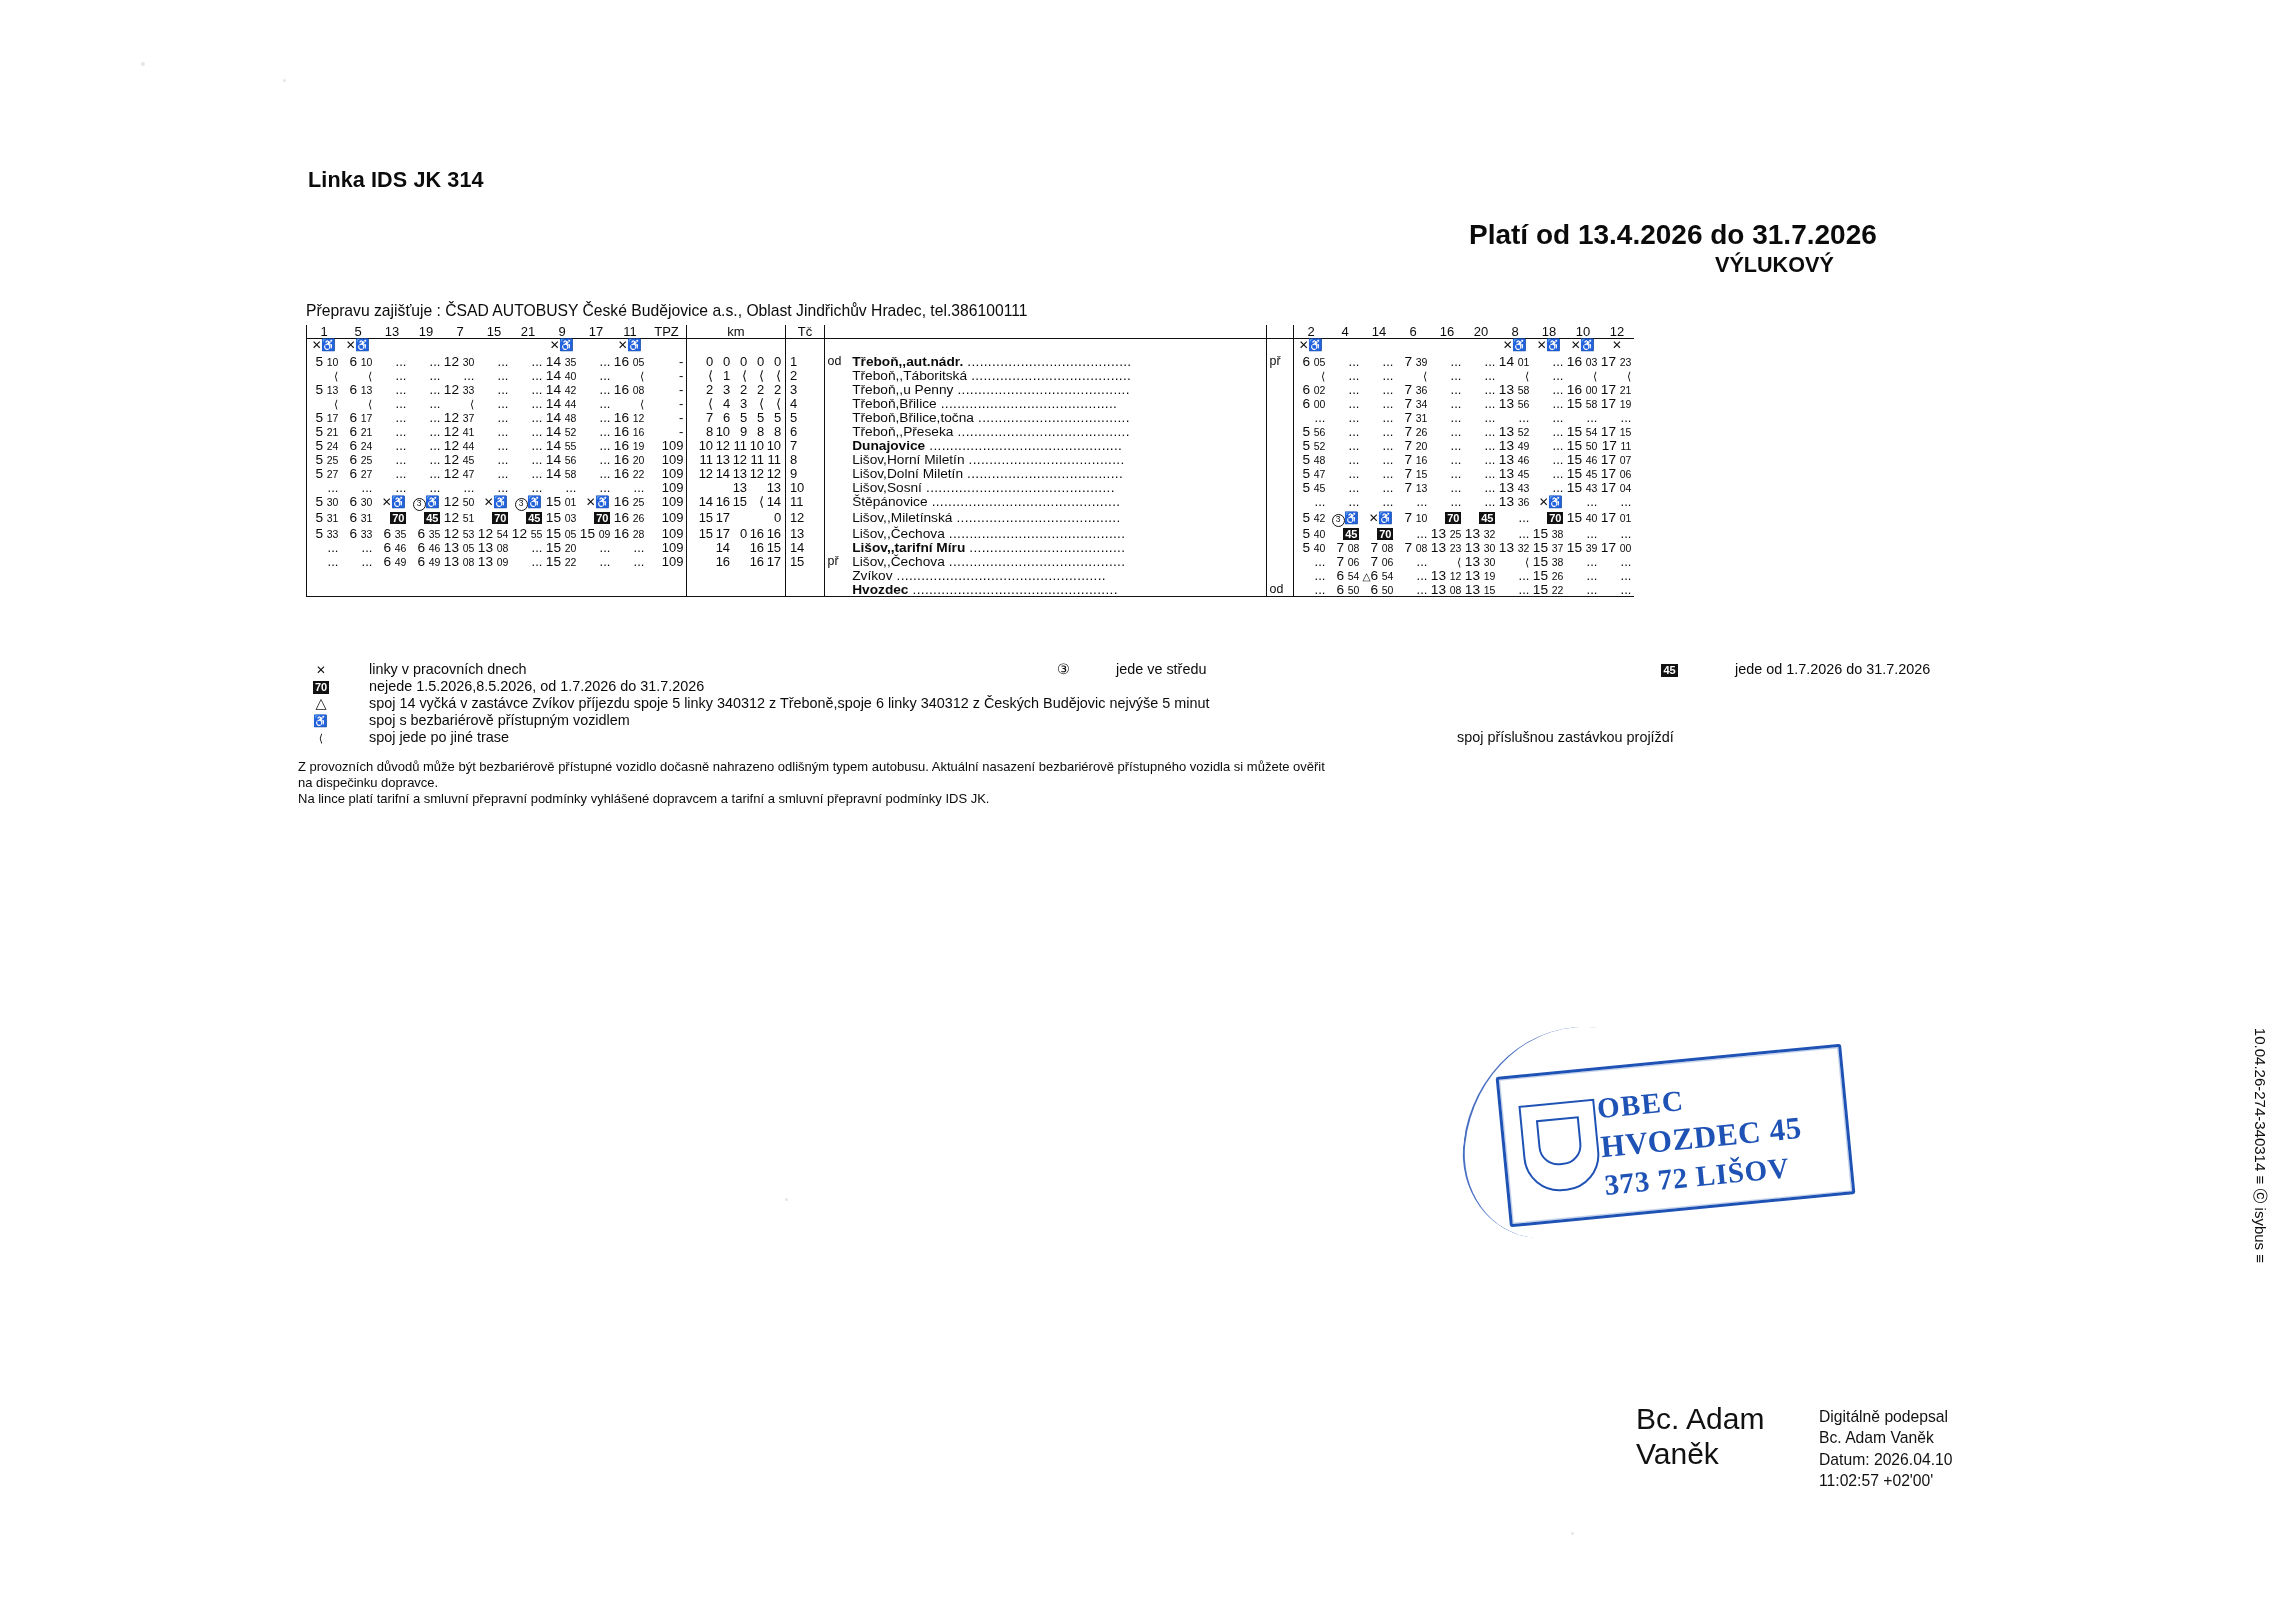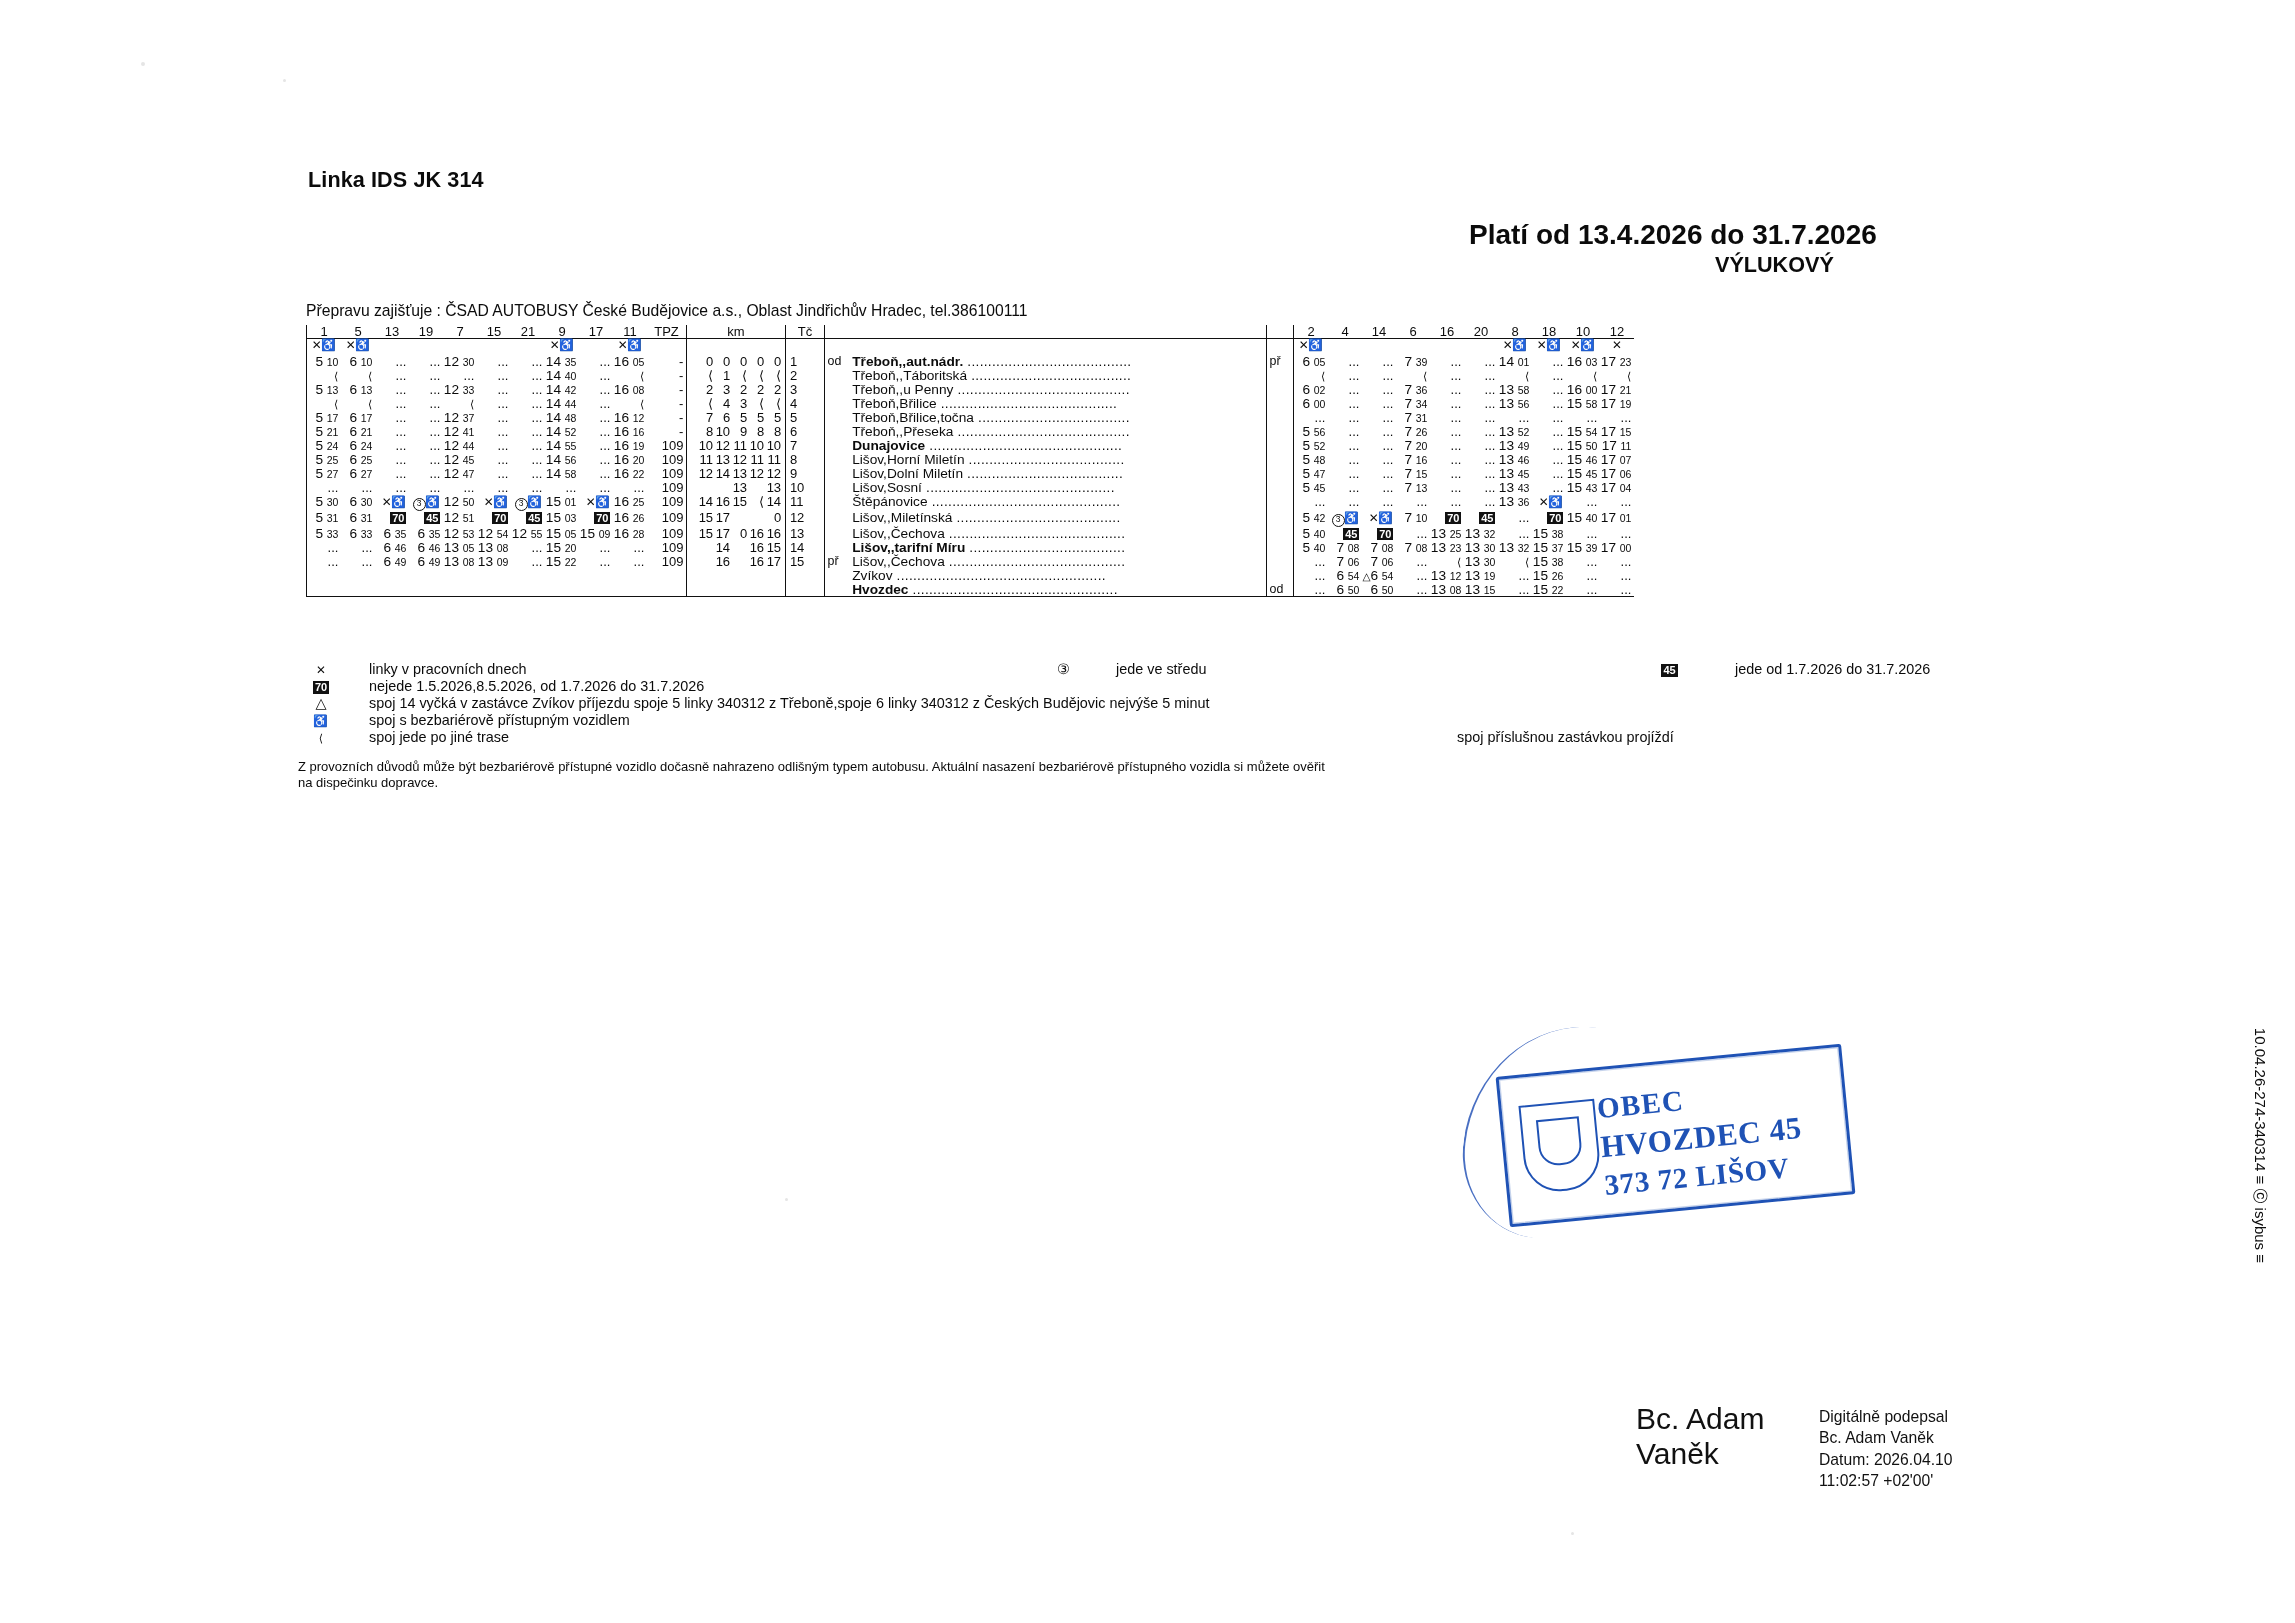--- a/index.html
+++ b/index.html
@@ -717,20 +717,21 @@
       <div class="row">
         <span class="mark"><span class="arrowdn">⟨</span></span>
         <span class="txt">spoj jede po jiné trase</span>
         <span class="txt4">spoj příslušnou zastávkou projíždí</span>
       </div>
     </div>
 
   <div id="notes">
       <div>Z provozních důvodů může být bezbariérově přístupné vozidlo dočasně nahrazeno odlišným typem autobusu. Aktuální nasazení bezbariérově přístupného vozidla si můžete ověřit</div>
       <div>na dispečinku dopravce.</div>
+      <div>Na lince platí tarifní a smluvní přepravní podmínky vyhlášené dopravcem a tarifní a smluvní přepravní podmínky IDS JK.</div>
     </div>
 
   <div id="stamp">
     <div class="frame"></div>
     <div class="crest"></div>
     <div class="pen"></div>
     <div class="txt">
       <div class="l1">OBEC</div>
       <div class="l2">HVOZDEC 45</div>
       <div class="l3">373 72 LIŠOV</div>

